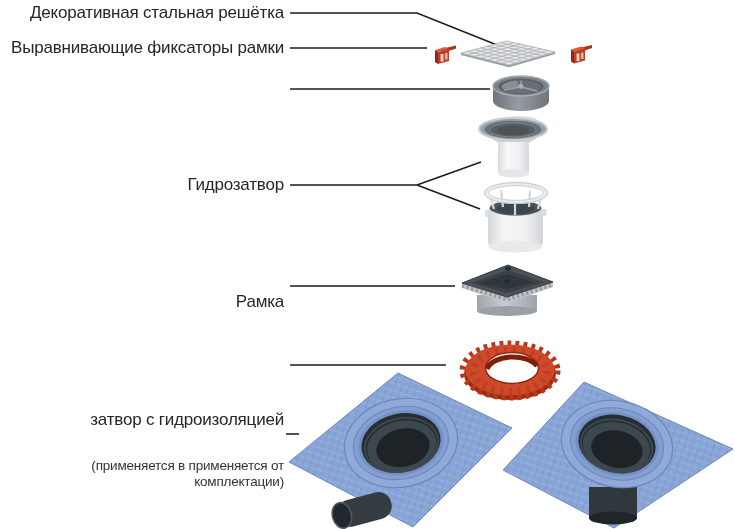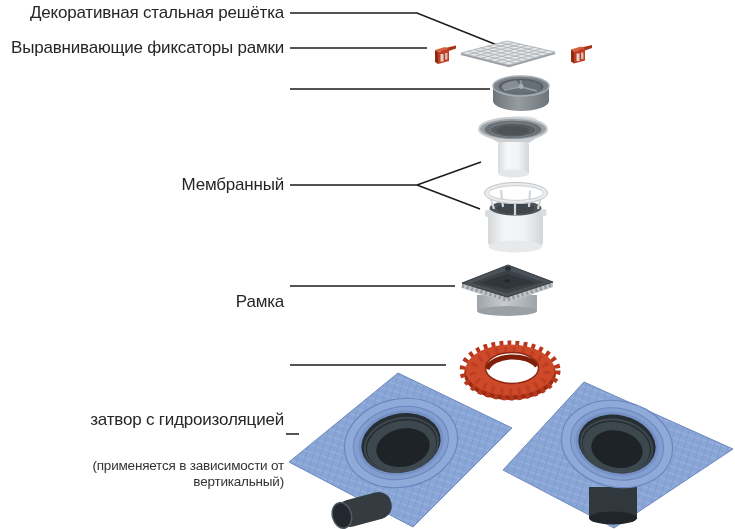--- a/index.html
+++ b/index.html
@@ -11,26 +11,26 @@
   svg.overlay{position:absolute;left:0;top:0;}
   svg.part{position:absolute;}
 </style>
 </head>
 <body>
 
 <div class="canvas">
 
   <div class="lbl" style="top:3px">Декоративная стальная решётка</div>
   <div class="lbl" style="top:38px">Выравнивающие фиксаторы рамки</div>
-  <div class="lbl" style="top:175px">Мембранный</div>
+  <div class="lbl" style="top:175px">Гидрозатвор</div>
   <div class="lbl" style="top:292px">Рамка</div>
   <div class="lbl" style="top:410px">
     <div>затвор с гидроизоляцией</div>
   </div>
-  <div class="lbl small" style="top:458px">(применяется в зависимости от вертикальный)</div>
+  <div class="lbl small" style="top:458px">(применяется в применяется от комплектации)</div>
 
   <svg class="overlay" width="735" height="529" viewBox="0 0 735 529">
     <g fill="none" stroke="#1b1b1b" stroke-width="1.5">
       <path d="M290,13 H417 L497,45"></path>
       <path d="M290,48 H427"></path>
       <path d="M290,89 H490"></path>
       <path d="M290,185 H417 M417,185 L481,162 M417,185 L480,209"></path>
       <path d="M290,286 H455"></path>
       <path d="M290,365 H446"></path>
       <path d="M286,434 H299"></path>

